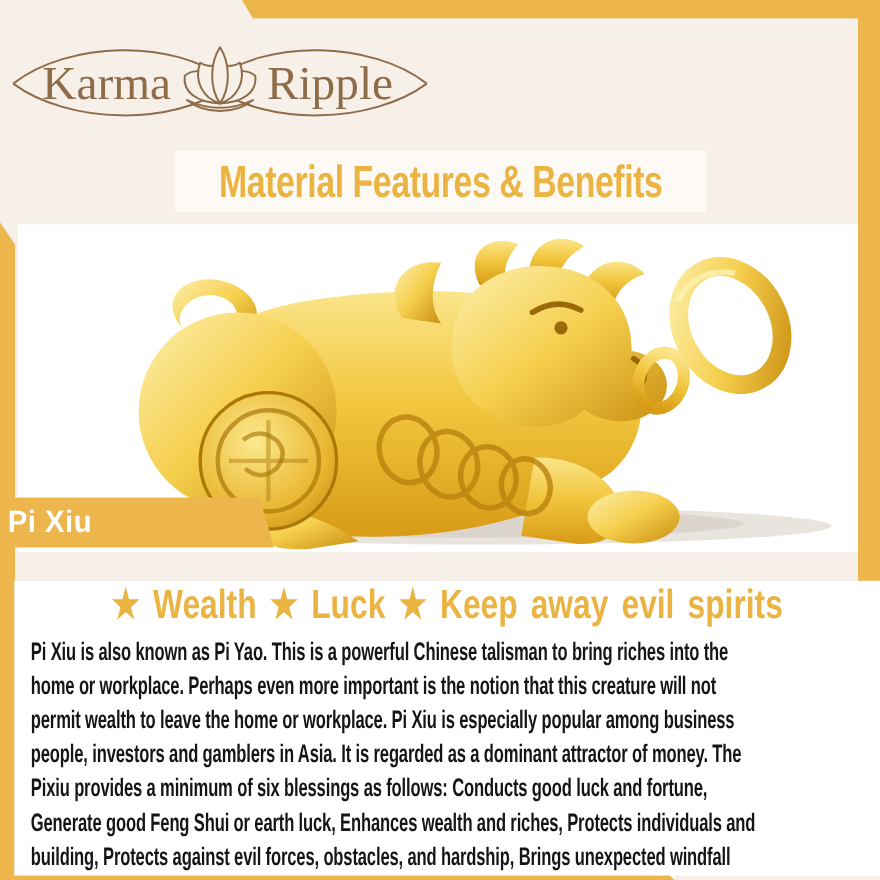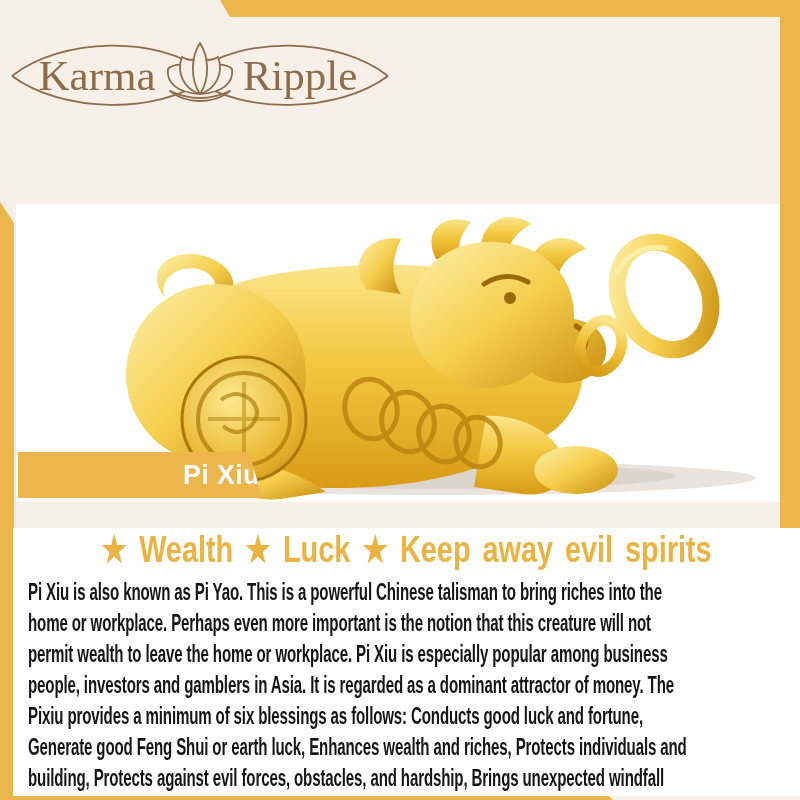--- a/index.html
+++ b/index.html
@@ -26,22 +26,22 @@
   .heading-band{position:absolute;left:159px;top:137px;width:483px;height:56px;
     background:#FDFAF5;display:flex;align-items:center;justify-content:center;}
   .heading-band h1{margin:0;font-size:41px;font-weight:bold;color:#EBB442;
     white-space:nowrap;transform:scaleX(0.75);letter-spacing:-0.5px;}
 
   
   .photo-panel{position:absolute;left:16px;top:204px;width:764px;height:298px;
     background:#FFFFFF;overflow:hidden;}
 
   
-  .pixiu-label{position:absolute;left:18px;top:452px;width:244px;height:46px;
-    background:#ECB64C;display:flex;align-items:center;justify-content:flex-end;
+  .pixiu-label{position:absolute;left:5px;top:452px;width:244px;height:46px;
+    background:#ECB64C;display:flex;align-items:center;justify-content:flex-start;
     clip-path:polygon(0 0,231px 0,244px 46px,0 46px);}
   .pixiu-label span{color:#FFFFFF;font-size:28px;font-weight:bold;letter-spacing:0.5px;
     transform:scaleX(0.95);}
 
   
   .text-panel{position:absolute;left:13px;top:528px;width:787px;height:268px;
     background:#FFFFFF;overflow:hidden;}
   .benefits-line{margin-top:1px;text-align:center;color:#EBB442;font-weight:bold;
     font-size:37px;line-height:42px;white-space:nowrap;transform:scaleX(0.78);
     transform-origin:50% 0;word-spacing:5px;}
@@ -72,20 +72,23 @@
         <path d="M232,38 C234,52 222,62 200,63 C212,54 216,44 214,34 C222,33 228,34 232,38 Z"></path>
         <path d="M182,26 C176,42 184,58 200,63 C216,58 224,42 218,26 C212,30 206,30 200,26 C194,30 188,30 182,26 Z"></path>
         <path d="M200,12 C191,26 190,48 200,63 C210,48 209,26 200,12 Z"></path>
         <path d="M170,60 q30,14 60,0 q-12,10 -30,10 q-18,0 -30,-10 Z"></path>
       </g>
       <text x="97" y="59" text-anchor="middle">Karma</text>
       <text x="300" y="59" text-anchor="middle">Ripple</text>
     </svg>
   </div>
 
+  <div class="heading-band">
+    <h1>Material Features &amp; Benefits</h1>
+  </div>
 
   <div class="photo-panel">
     <svg width="764" height="298" viewBox="0 0 764 298">
       <defs>
         <linearGradient id="g1" x1="0" y1="0" x2="0" y2="1">
           <stop offset="0" stop-color="#FBE58A"></stop>
             <stop offset="0.45" stop-color="#F2C73F"></stop>
           <stop offset="1" stop-color="#D89B16"></stop>
         </linearGradient>
         <linearGradient id="g2" x1="0" y1="0" x2="1" y2="1">

